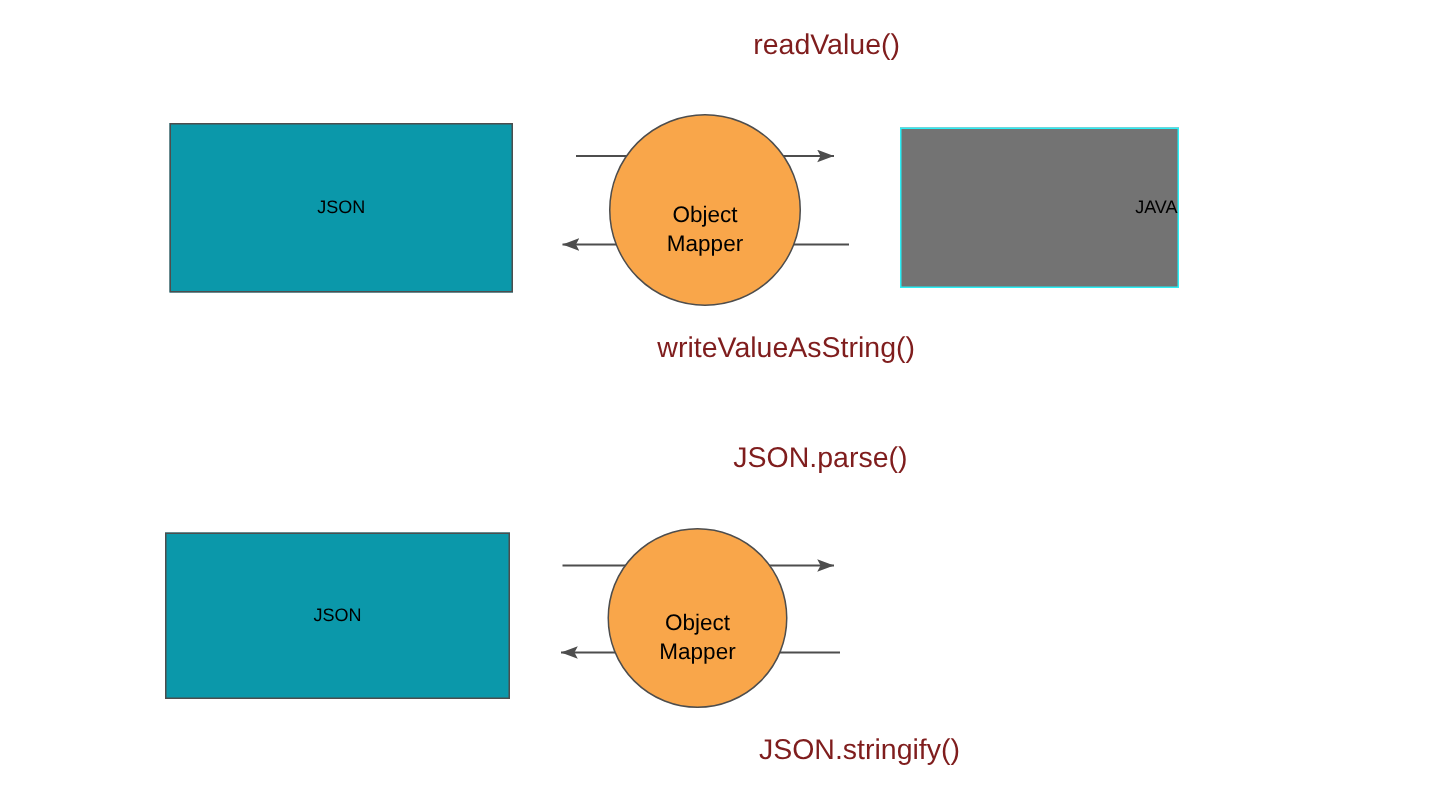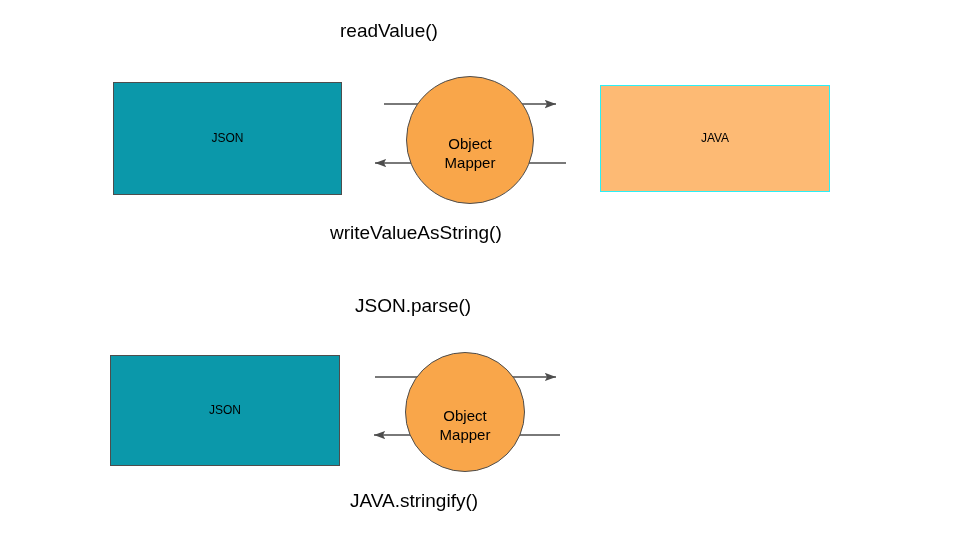--- a/index.html
+++ b/index.html
@@ -39,24 +39,24 @@
     border: 1px solid #4d4d4d;
   }
   .circle .circle-label {
     font-size: 15px;
     color: #000000;
     line-height: 1.25;
     margin-top: 27px;
   }
   .edge-label {
     position: absolute;
-    color: #000000;
+    color: #7f1d1d;
     font-size: 19px;
     white-space: nowrap;
-    text-align: left;
+    text-align: right;
   }
   svg.arrows {
     position: absolute;
     left: 0;
     top: 0;
     width: 960px;
     height: 540px;
     overflow: visible;
     pointer-events: none;
   }
@@ -72,41 +72,41 @@
     <span class="box-label">JSON</span>
   </div>
 
   <div class="node circle" style="left:406px; top:76px; width:128px; height:128px; z-index:3;">
     <span class="circle-label">
       <span>Object</span><br>
       <span>Mapper</span>
     </span>
   </div>
 
-  <div class="node" style="left:600px; top:85px; width:230px; height:107px; background:#fdba74; border:1.5px solid #2bf0f7;">
+  <div class="node" style="left:600px; top:85px; width:186px; height:107px; background:#737373; border:1.5px solid #2bf0f7;justify-content:flex-end;">
     <span class="box-label">JAVA</span>
   </div>
 
   <div class="edge-label" style="left:355px; top:295px; width:250px;">JSON.parse()</div>
 
   <div class="edge-label" style="left:330px; top:222px; width:280px;">writeValueAsString()</div>
 
   <div class="node" style="left:110px; top:355px; width:230px; height:111px; background:#0b98aa; border:1px solid #4d4d4d;">
     <span class="box-label">JSON</span>
   </div>
 
   <div class="node circle" style="left:405px; top:352px; width:120px; height:120px; z-index:1;">
     <span class="circle-label">
       <span>Object</span><br>
       <span>Mapper</span>
     </span>
   </div>
 
 
-  <div class="edge-label" style="left:350px; top:490px; width:290px;">JAVA.stringify()</div>
+  <div class="edge-label" style="left:350px; top:490px; width:290px;">JSON.stringify()</div>
 
   <svg class="arrows" viewBox="0 0 960 540" xmlns="http://www.w3.org/2000/svg">
     <defs>
       <marker id="arrowRight" markerWidth="9" markerHeight="9" refX="8" refY="3" orient="auto" markerUnits="strokeWidth">
         <path d="M0,0 L8,3 L0,6 L1.6,3 z" fill="#4d4d4d"></path>
       </marker>
       <marker id="arrowLeft" markerWidth="9" markerHeight="9" refX="8" refY="3" orient="auto" markerUnits="strokeWidth">
         <path d="M0,0 L8,3 L0,6 L1.6,3 z" fill="#4d4d4d"></path>
       </marker>
     </defs>

